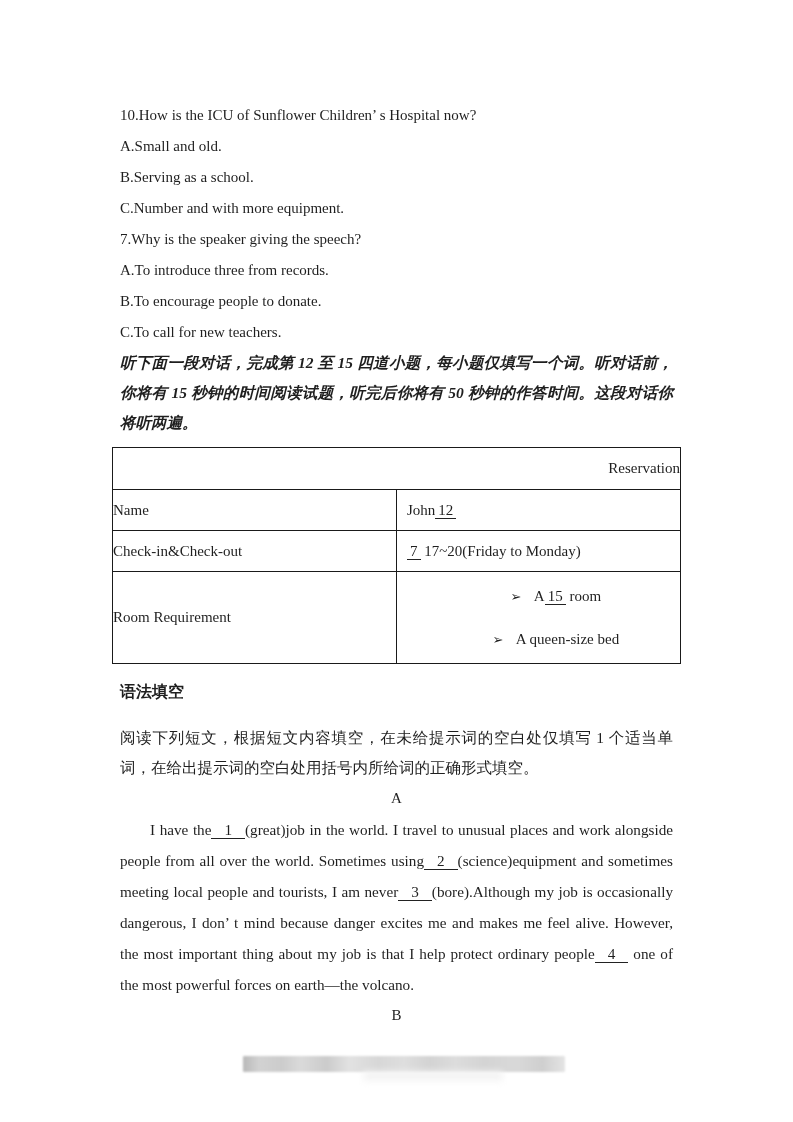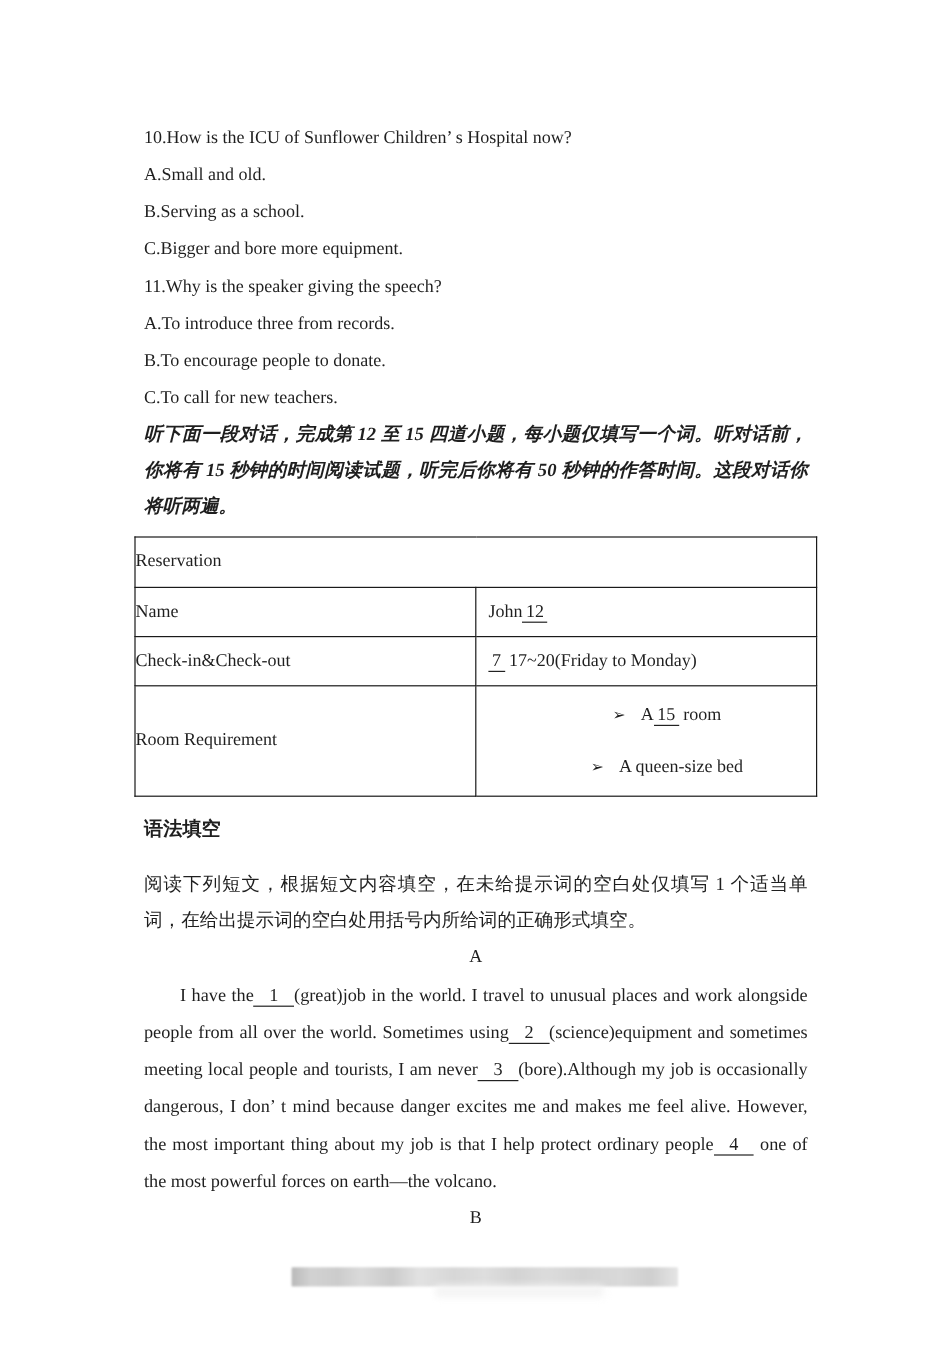--- a/index.html
+++ b/index.html
@@ -47,21 +47,21 @@
     width: 569px;
     margin: 9px 0 0 -8px;
     table-layout: fixed;
     font-size: 15px;
   }
   table.reservation td {
     border: 1.6px solid #1a1a1a;
     padding: 0;
     vertical-align: middle;
   }
-  .t-title { height: 41px; text-align: left; }
+  .t-title { height: 41px; text-align: right; }
   .t-label { width: 157px; height: 40px; }
   .t-value { padding-left: 10px !important; }
   .t-room  { height: 91px; }
   .bullet-line {
     line-height: 42px;
     white-space: nowrap;
     padding-left: 12px;
     text-align: center;
   }
   .bullet-icon {
@@ -108,23 +108,23 @@
   }
 </style>
 </head>
 <body>
 
 <div class="page">
 
   <p class="line">10.How is the ICU of Sunflower Children’ s Hospital now?</p>
   <p class="line">A.Small and old.</p>
   <p class="line">B.Serving as a school.</p>
-  <p class="line">C.Bigger and bore more equipment.</p>
+  <p class="line">C.Number and with more equipment.</p>
 
-  <p class="line">11.Why is the speaker giving the speech?</p>
+  <p class="line">7.Why is the speaker giving the speech?</p>
   <p class="line">A.To introduce three from records.</p>
   <p class="line">B.To encourage people to donate.</p>
   <p class="line">C.To call for new teachers.</p>
 
   <p class="cn cn-bold">听下面一段对话，完成第 12 至 15 四道小题，每小题仅填写一个词。听对话前，你将有 15 秒钟的时间阅读试题，听完后你将有 50 秒钟的作答时间。这段对话你将听两遍。</p>
 
   <table class="reservation">
     <tbody>
         <tr>
       <td class="t-title" colspan="2">Reservation</td>

